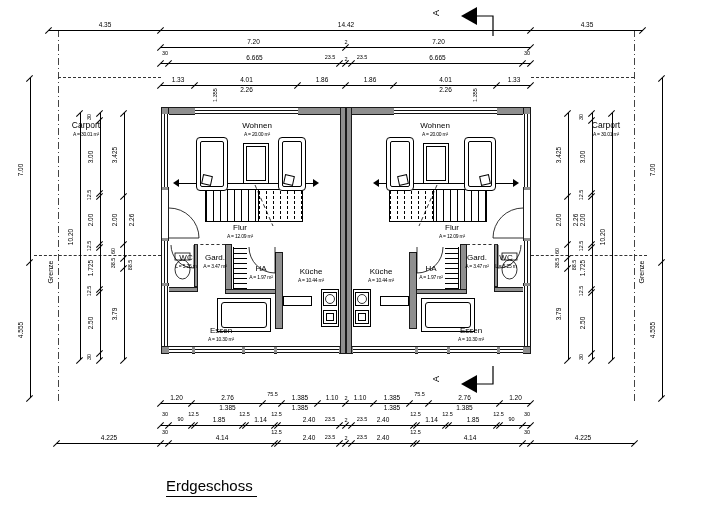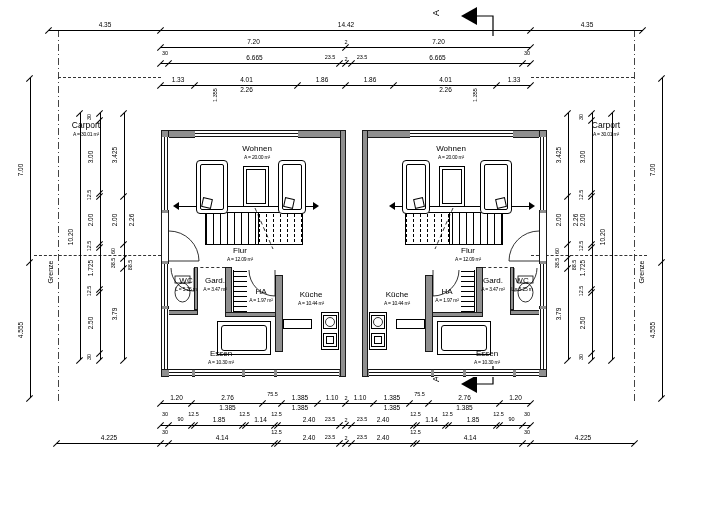--- a/index.html
+++ b/index.html
@@ -31,21 +31,21 @@
   .box{position:absolute;border:1px solid #000;background:#fff;box-sizing:border-box}
   .stove::before{content:"";position:absolute;inset:2px;border:1px solid #000}
   .dtable{position:absolute;border:1px solid #000;background:#fff}
   .dtable::before{content:"";position:absolute;inset:3px;border:1px solid #000;border-radius:3px}
   .ov{position:absolute;left:0;top:0}
   
   .rlabel{position:absolute;text-align:center;line-height:1.2}
   .rname{font-size:8px;white-space:nowrap}
   .rarea{font-size:5px;white-space:nowrap;letter-spacing:-.2px}
   
-  .unit{position:absolute;left:161px;top:130px;width:201px;height:247px}
+  .unit{position:absolute;left:161px;top:107px;width:185px;height:247px}
   .unit.mirrored{left:346px;transform:scaleX(-1)}
   .unit.mirrored .rlabel{transform:scaleX(-1)}
   
   .dline{position:absolute;height:0;border-top:1px solid #000}
   .dlinev{position:absolute;width:0;border-left:1px solid #000}
   .tick{position:absolute;width:9px;height:0;border-top:1px solid #000;transform:rotate(-45deg)}
   .dlab{position:absolute;font-size:6.5px;line-height:1;white-space:nowrap;transform:translateX(-50%)}
   .dlabv{position:absolute;font-size:6.5px;line-height:1;white-space:nowrap;transform:translate(-50%,-50%) rotate(-90deg)}
   .sm{font-size:5.5px}
   .rot{transform:translate(-50%,-50%) rotate(-90deg)}
@@ -171,20 +171,21 @@
     <div class="rlabel" style="left:120px;top:160px;width:60px">
       <div class="rname">Küche</div>
       <div class="rarea">A = 10.44 m²</div>
     </div>
     <div class="rlabel" style="left:30px;top:219px;width:60px">
       <div class="rname">Essen</div>
       <div class="rarea">A = 10.30 m²</div>
     </div>
   </div>
 
+  <div class="title">Erdgeschoss</div>
 <div class="dline" style="left: 49px; top: 30px; width: 594px;"></div>
     <div class="tick" style="left: 44px; top: 30px;"></div>
     <div class="tick" style="left: 156px; top: 30px;"></div>
     <div class="tick" style="left: 526px; top: 30px;"></div>
     <div class="tick" style="left: 638px; top: 30px;"></div>
     <div class="dlab" style="left: 105px; top: 22px;">4.35</div>
     <div class="dlab" style="left: 346px; top: 22px;">14.42</div>
     <div class="dlab" style="left: 587px; top: 22px;">4.35</div>
     <div class="dline" style="left: 161px; top: 47px; width: 370px;"></div>
     <div class="tick" style="left: 156px; top: 47px;"></div>

